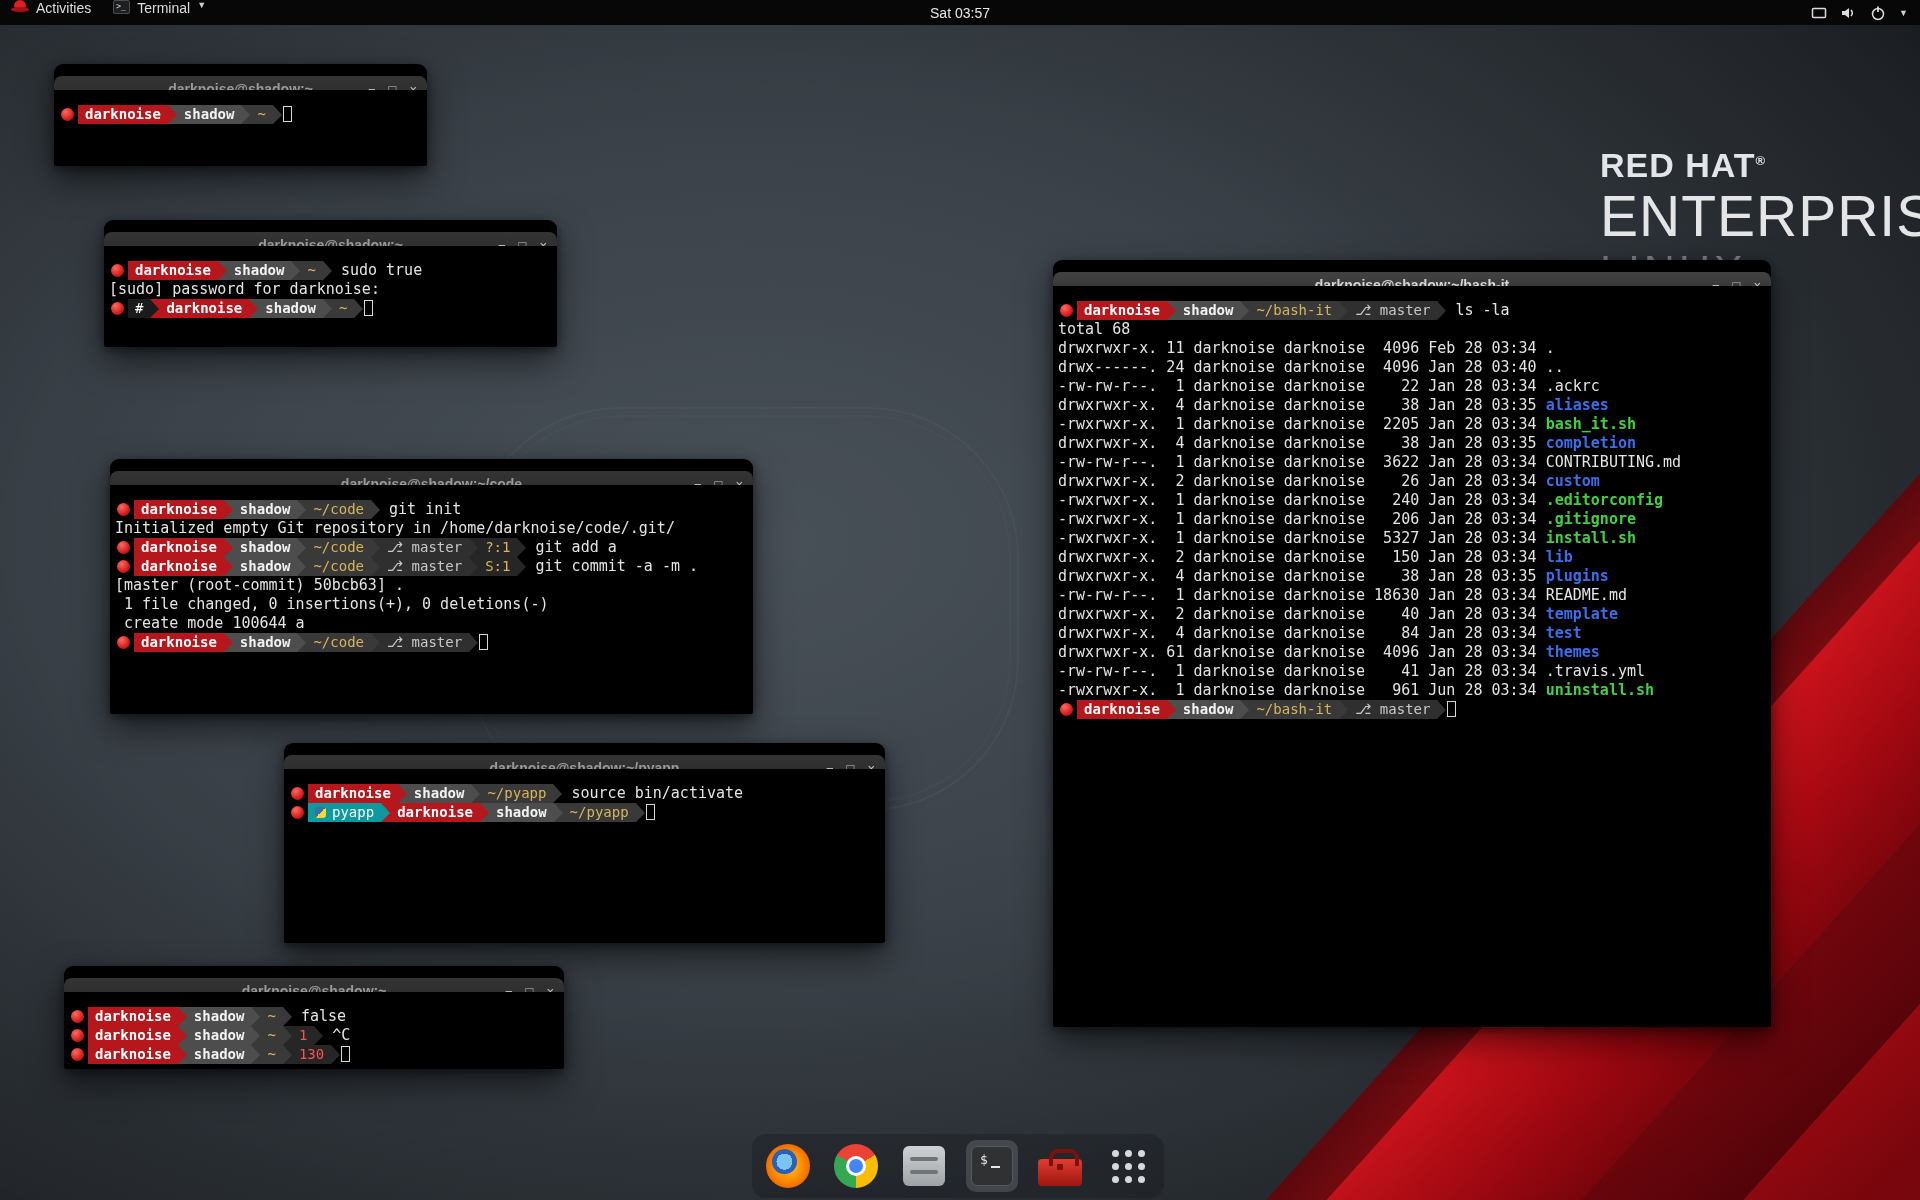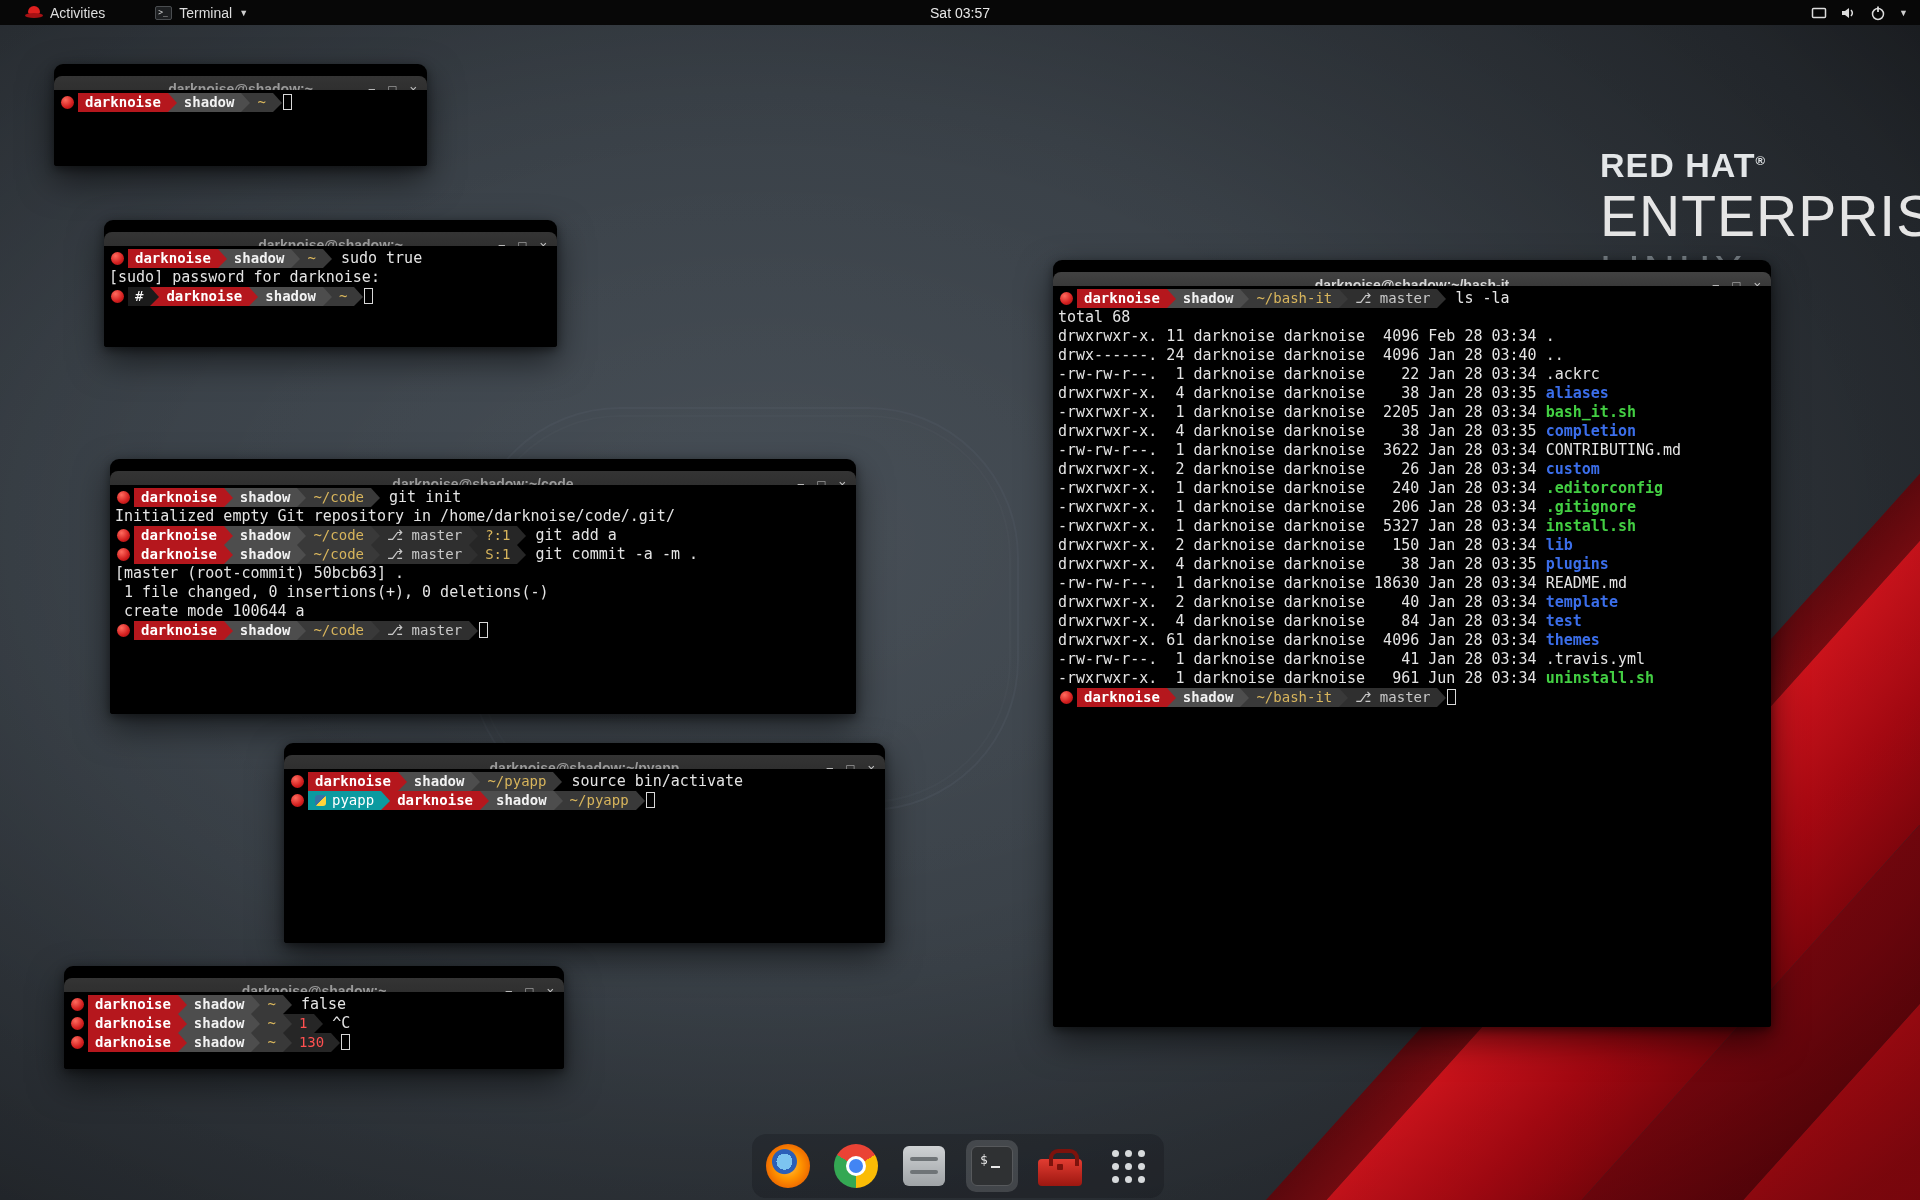--- a/index.html
+++ b/index.html
@@ -27,47 +27,47 @@
   
   .branding{position:absolute;left:1600px;top:104px;line-height:1;user-select:none;margin-top:44px;}
   .brand-l1{font-size:34px;font-weight:bold;color:#e3e6e8;letter-spacing:1px;}
   .brand-l2{font-size:57px;color:#e5e5e5;letter-spacing:1px;margin-top:6px;}
   .brand-l3{font-size:43px;color:#7c848b;letter-spacing:4px;margin-top:4px;}
   .brand-reg{font-size:13px;vertical-align:super;color:inherit;}
 
   
   .topbar{position:absolute;top:0;left:0;right:0;height:25px;background:#070707;display:flex;
     align-items:center;color:#dedede;font-size:14px;z-index:60;}
-  .tb-group{display:flex;align-items:center;gap:7px;height:100%;padding:0 25px;}
+  .tb-group{display:flex;align-items:flex-start;gap:7px;height:100%;padding:0 11px;}
   .redhat-logo{width:18px;height:13px;position:relative;}
   .redhat-logo::before{content:"";position:absolute;left:3px;top:0;width:12px;height:8px;border-radius:6px 6px 2px 2px;background:#e0201f;}
   .redhat-logo::after{content:"";position:absolute;left:0;top:7px;width:18px;height:5px;border-radius:50%;background:#a61114;}
   .term-mini{width:17px;height:14px;background:#1d1f21;border:1px solid #4a4d50;border-radius:2px;position:relative;}
   .term-mini::before{content:">_";color:#d0d0d0;font-size:8px;position:absolute;left:2px;top:1px;font-family:"DejaVu Sans Mono",monospace;}
   .caret{font-size:9px;color:#cfcfcf;}
   .clock{position:absolute;left:50%;transform:translateX(-50%);color:#e8e8e8;}
   .sysicons{margin-left:auto;display:flex;align-items:center;gap:13px;padding-right:12px;height:100%;}
 
   
   .term-window{position:absolute;border-radius:9px 9px 3px 3px;background:#000;
     box-shadow:0 14px 34px rgba(0,0,0,.55), 0 3px 10px rgba(0,0,0,.45);z-index:10;}
   #w0{left:54px;top:64px;width:373px;height:102px;}
   #w1{left:104px;top:220px;width:453px;height:127px;}
-  #w2{left:110px;top:459px;width:746px;height:255px;}
+  #w2{left:110px;top:459px;width:643px;height:255px;}
   #w3{left:284px;top:743px;width:601px;height:200px;}
   #w4{left:64px;top:966px;width:500px;height:103px;}
   #w5{left:1053px;top:260px;width:718px;height:767px;}
   .titlebar{position:absolute;top:12px;left:0;right:0;height:26px;border-radius:8px 8px 0 0;
     background:linear-gradient(#343434,#2b2b2b);border-bottom:1px solid #1e1e1e;display:flex;
     align-items:center;justify-content:center;color:#9a9a9a;font-size:14px;font-weight:bold;}
   .term-window.focused .titlebar{background:linear-gradient(#424242,#323232);color:#d6d6d6;}
   .winbtns{position:absolute;right:10px;top:0;height:26px;display:flex;align-items:center;gap:13px;
     color:#c2c2c2;font-size:13px;font-weight:normal;}
   .wbtn{cursor:default;line-height:1;}
-  .term-body{position:absolute;top:26px;left:0;right:0;bottom:0;background:#000;padding:3px 5px;
+  .term-body{position:absolute;top:26px;left:0;right:0;bottom:0;background:#000;padding:15px 5px;
     overflow:hidden;border-radius:0 0 3px 3px;}
 
   
   .tline{display:block;white-space:pre;height:19px;line-height:19px;
     font-family:"DejaVu Sans Mono",monospace;font-size:15px;color:#e4e4e4;}
   .seg{display:inline-block;vertical-align:top;height:19px;line-height:19px;padding:0 7px;font-size:14px;}
   .s-red{background:var(--seg-red);color:#fff;font-weight:bold;}
   .s-gray{background:var(--seg-gray);color:#f2f2f2;font-weight:bold;}
   .s-path{background:var(--seg-path);color:var(--path-yellow);}
   .s-git{background:var(--seg-git);color:#c9c9c9;}

